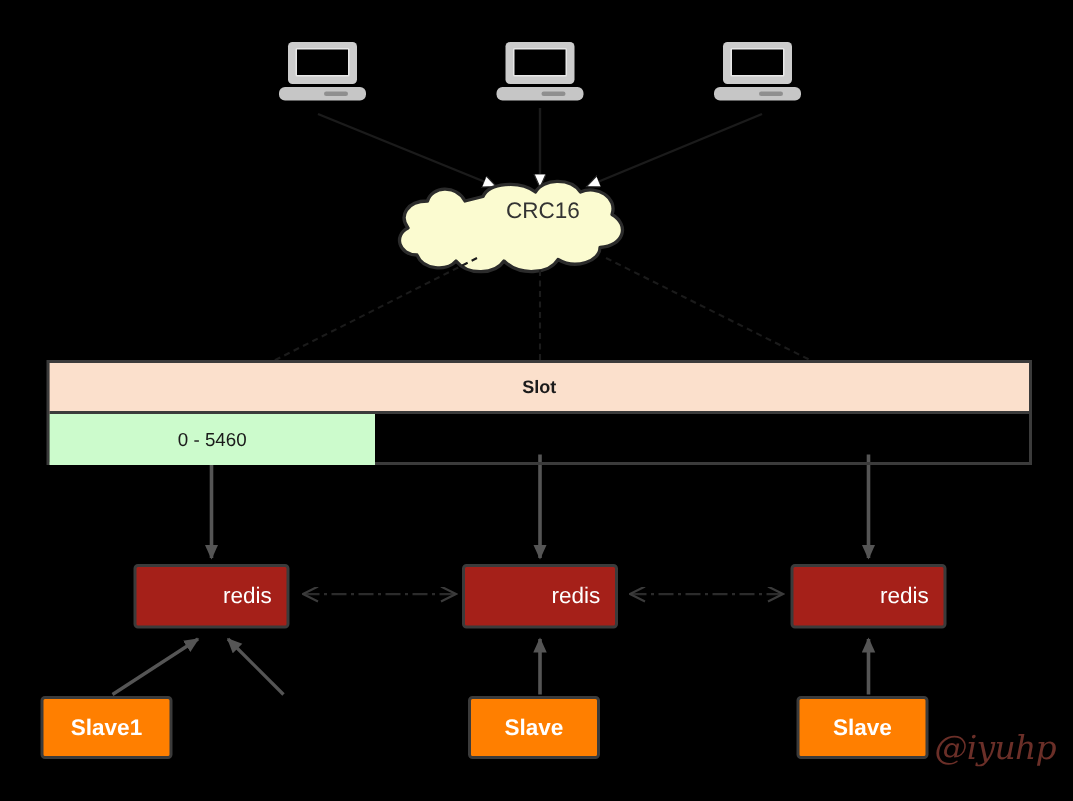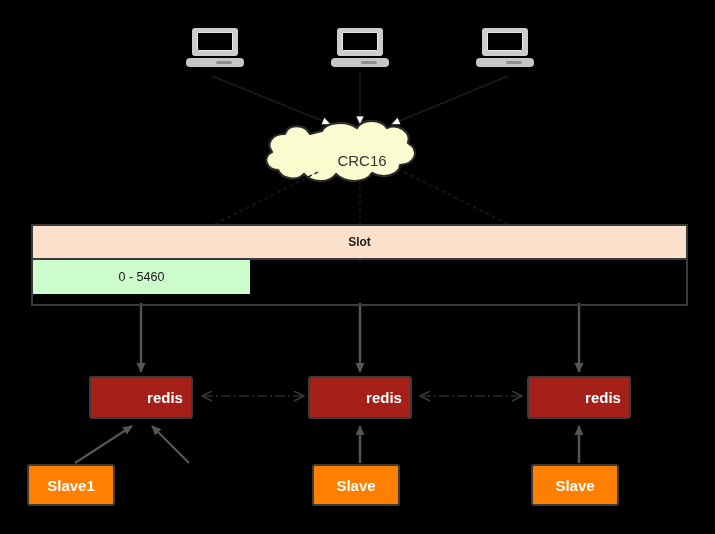--- a/index.html
+++ b/index.html
@@ -69,35 +69,35 @@
     width: 16px;
     height: 3px;
     background: #8f8f8f;
     border-radius: 2px;
   }
 
   
   .cloud-label {
     position: absolute;
     left: 292px;
-    top: 152px;
+    top: 132px;
     width: 140px;
     text-align: center;
     font-size: 15px;
     color: #333333;
     font-family: "Liberation Sans", sans-serif;
   }
 
   
   .slot-table {
     position: absolute;
     left: 31px;
-    top: 224px;
+    top: 240px;
     width: 657px;
-    height: 82px;
+    height: 70px;
     border: 2px solid #3b3b3b;
     box-sizing: border-box;
   }
   .slot-header {
     height: 34px;
     background: #fbe0cc;
     border-bottom: 2px solid #3b3b3b;
     box-sizing: border-box;
     display: flex;
     align-items: center;
@@ -131,21 +131,21 @@
     width: 104px;
     height: 43px;
     background: #a52019;
     border: 2px solid #3b3b3b;
     border-radius: 3px;
     box-sizing: border-box;
     display: flex;
     align-items: center;
     justify-content: center;
     color: #ffffff;
-    font-weight: bold;
+    font-weight: normal;
     font-size: 15px;
     padding-left: 48px;
   }
 
   
   .slave-box {
     position: absolute;
     width: 88px;
     height: 42px;
     background: #ff7f00;
@@ -274,14 +274,15 @@
   </div>
 
   <div class="redis-box" style="left:89px; top:376px;">redis</div>
   <div class="redis-box" style="left:308px; top:376px;">redis</div>
   <div class="redis-box" style="left:527px; top:376px;">redis</div>
 
   <div class="slave-box" style="left:27px; top:464px;">Slave1</div>
   <div class="slave-box" style="left:312px; top:464px;">Slave</div>
   <div class="slave-box" style="left:531px; top:464px;">Slave</div>
 
+  <div class="watermark">@iyuhp</div>
 
 </div>
 
 </body></html>

